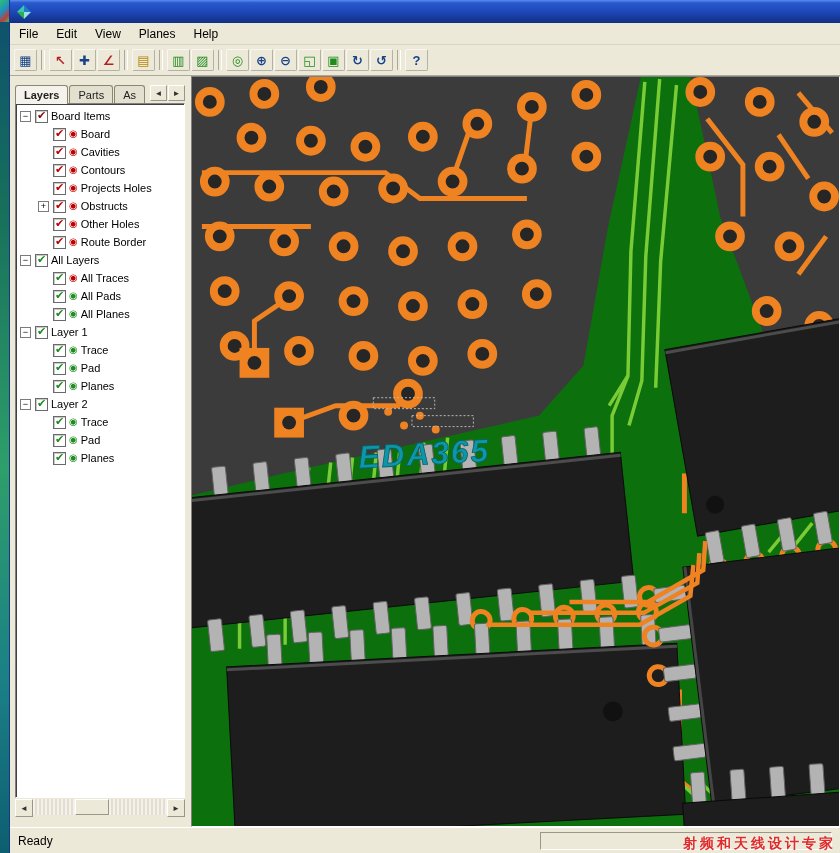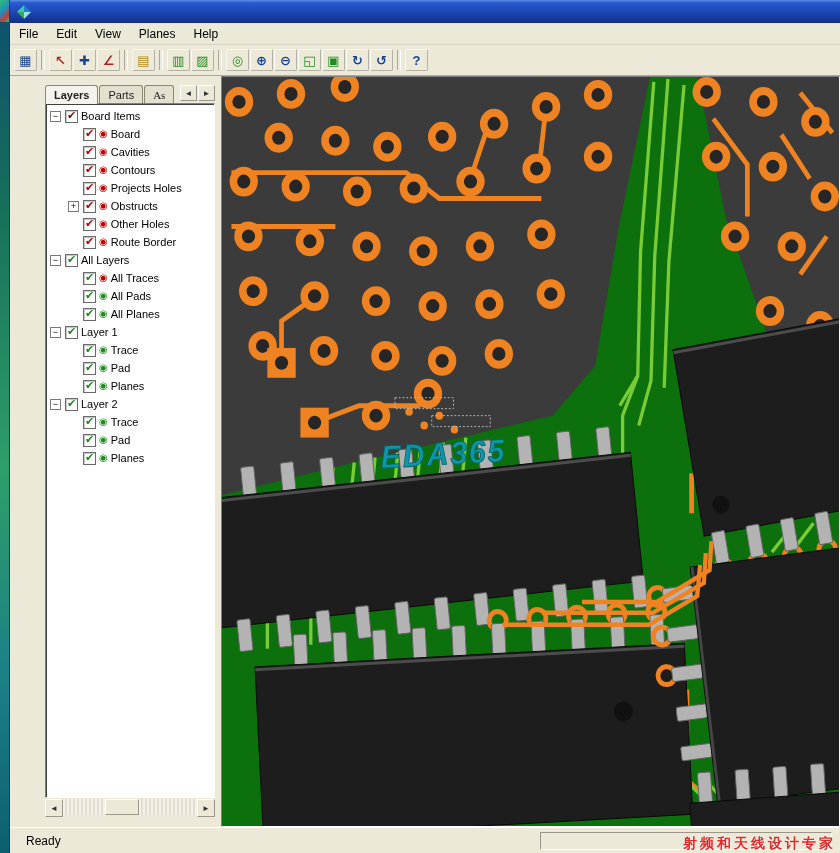--- a/index.html
+++ b/index.html
@@ -40,33 +40,33 @@
     padding:1px 4px;background:#ece9d8;border-bottom:1px solid #aca899;
   }
   .tbtn{
     width:23px;height:22px;display:flex;align-items:center;justify-content:center;
     font-size:13px;font-weight:bold;box-sizing:border-box;background:#ece9d8;
     border:1px solid;border-color:#f8f7f2 #b5b2a5 #b5b2a5 #f8f7f2;border-radius:2px;
   }
   .tsep{width:2px;height:20px;margin:0 3px;
     border-left:1px solid #aca899;border-right:1px solid #fff;}
   
-  .client{flex:1 1 auto;display:flex;min-height:0;background:#f97316;margin-left:30px;}
+  .client{flex:1 1 auto;display:flex;min-height:0;background:#f97316;}
   .left-panel{
     flex:0 0 178px;width:178px;display:flex;flex-direction:column;
     padding:6px 3px 12px 5px;box-sizing:border-box;background:#ece9d8;
   }
   .tabstrip{display:flex;align-items:flex-end;height:21px;flex:0 0 21px;position:relative;}
   .tab{
     font-size:11px;padding:3px 8px 2px 8px;background:#e4e0d0;color:#222;
     border:1px solid #8a8775;border-bottom:none;border-radius:3px 3px 0 0;margin-right:1px;
     white-space:nowrap;overflow:hidden;
   }
   .tab.active{background:#f4f2ea;font-weight:bold;position:relative;top:1px;padding-bottom:3px;}
-  .tab.cut{max-width:26px;font-family:Liberation Serif, serif;}
+  .tab.cut{max-width:26px;}
   .tab-arrows{position:absolute;right:0;bottom:2px;display:flex;gap:1px;}
   .tab-arrow{
     width:15px;height:14px;font-size:8px;display:flex;align-items:center;justify-content:center;
     background:#ece9d8;border:1px solid;border-color:#fff #9a978a #9a978a #fff;color:#333;
   }
   .treebox{
     flex:1 1 auto;background:#fff;overflow:hidden;
     border:1px solid;border-color:#808080 #fff #fff #808080;
     box-shadow:inset 1px 1px 0 #404040;
     padding:3px 0 0 2px;box-sizing:border-box;font-size:11px;color:#000;
@@ -102,21 +102,21 @@
   .splitter{flex:0 0 3px;background:#ece9d8;}
   .viewport{
     flex:1 1 auto;position:relative;min-width:0;
     border:1px solid;border-color:#808080 #fff #fff #808080;box-sizing:border-box;
     background:#0c700c;overflow:hidden;
   }
   .viewport svg{display:block;width:100%;height:100%;}
   
   .statusbar{
     flex:0 0 26px;height:26px;display:flex;align-items:center;gap:6px;
-    padding:2px 8px 2px 16px;box-sizing:border-box;background:#ece9d8;
+    padding:2px 8px 2px 8px;box-sizing:border-box;background:#ece9d8;
     border-top:1px solid #fff;font-size:12px;color:#000;
   }
   .status-spring{flex:1 1 auto;}
   .status-cell{
     width:292px;height:18px;box-sizing:border-box;
     border:1px solid;border-color:#9a978a #fff #fff #9a978a;background:#ece9d8;
   }
   
   .red-overlay{
     position:absolute;right:4px;bottom:2px;z-index:60;text-align:right;line-height:1.05;

